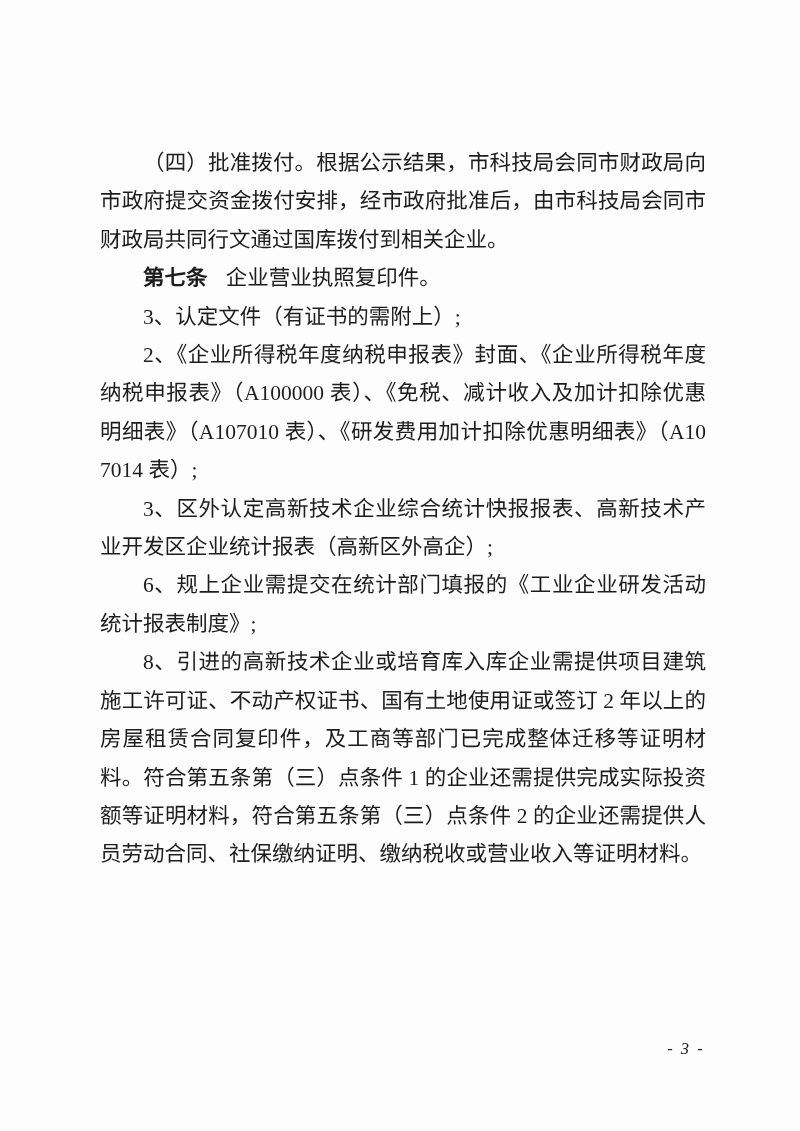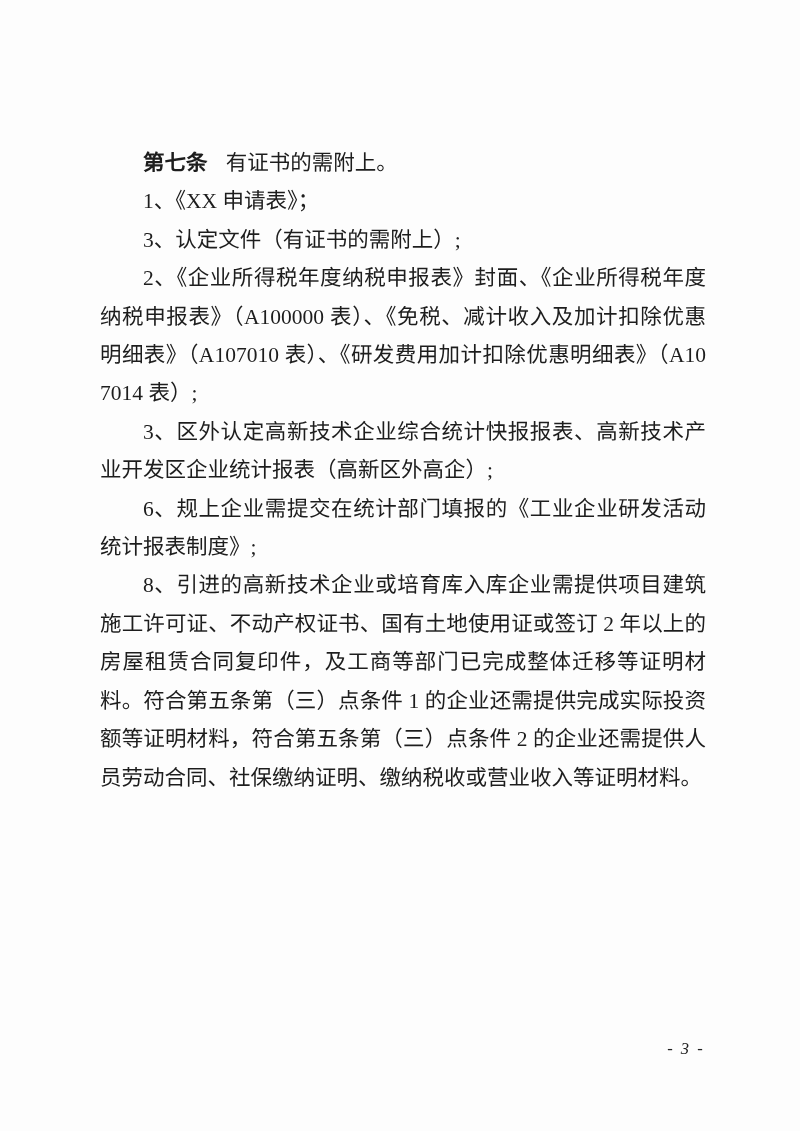--- a/index.html
+++ b/index.html
@@ -49,24 +49,24 @@
     letter-spacing: 2px;
     color: #222222;
     font-family: "Liberation Serif", "DejaVu Serif", serif;
   }
 </style>
 </head>
 <body>
 
 <div class="page">
   <div class="content">
+    <p>（四）批准拨付。根据公示结果，市科技局会同市财政局向市政府提交资金拨付安排，经市政府批准后，由市科技局会同市财政局共同行文通过国库拨付到相关企业。</p>
     <p>
-      <span class="article-label">第七条</span><span>有证书的需附上。</span>
+      <span class="article-label">第七条</span><span>企业营业执照复印件。</span>
     </p>
-    <p>1、《XX 申请表》；</p>
     <p>3、认定文件（有证书的需附上）;</p>
     <p>2、《企业所得税年度纳税申报表》封面、《企业所得税年度纳税申报表》（A100000 表）、《免税、减计收入及加计扣除优惠明细表》（A107010 表）、《研发费用加计扣除优惠明细表》（A107014 表）;</p>
     <p>3、区外认定高新技术企业综合统计快报报表、高新技术产业开发区企业统计报表（高新区外高企）;</p>
     <p>6、规上企业需提交在统计部门填报的《工业企业研发活动统计报表制度》;</p>
     <p>8、引进的高新技术企业或培育库入库企业需提供项目建筑施工许可证、不动产权证书、国有土地使用证或签订 2 年以上的房屋租赁合同复印件，及工商等部门已完成整体迁移等证明材料。符合第五条第（三）点条件 1 的企业还需提供完成实际投资额等证明材料，符合第五条第（三）点条件 2 的企业还需提供人员劳动合同、社保缴纳证明、缴纳税收或营业收入等证明材料。</p>
   </div>
 
   <div class="page-number">- 3 -</div>
 </div>
 

